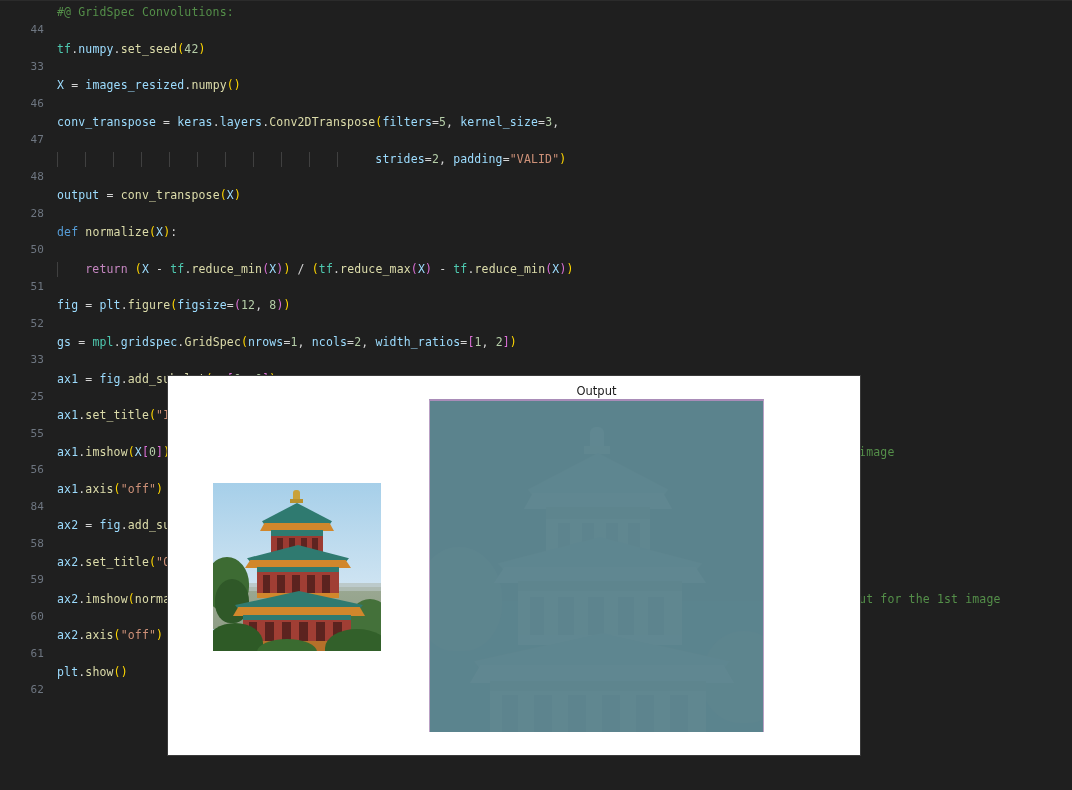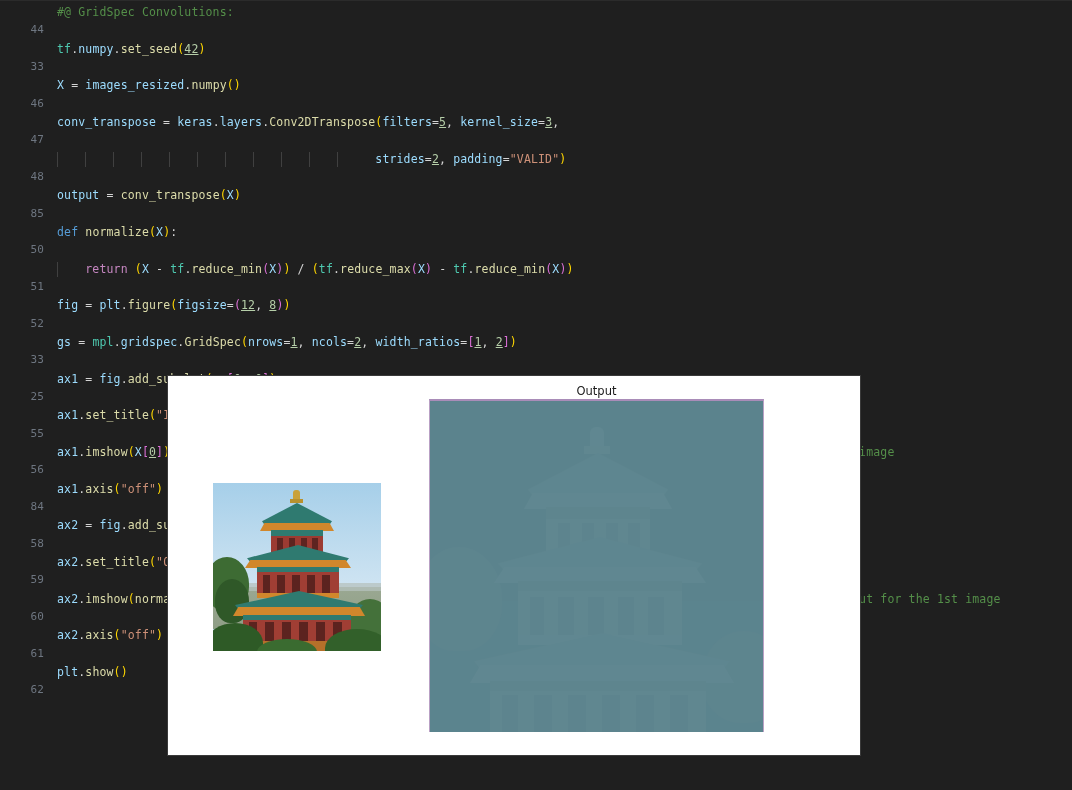--- a/index.html
+++ b/index.html
@@ -67,21 +67,21 @@
     color: #548f49;
   }
 
   
   .t-com  { color: #548f49; }
   .t-kw   { color: #c586c0; }
   .t-kw2  { color: #569cd6; }
   .t-fn   { color: #dcdcaa; }
   .t-var  { color: #9cdcfe; }
   .t-mod  { color: #4ec9b0; }
-  .t-num  { color: #b5cea8; text-decoration: underline; }
+  .t-num  { color: #b5cea8; }
   .t-str  { color: #ce9178; }
   .t-op   { color: #d4d4d4; }
   .t-pl   { color: #ffd700; }
   .t-pl2  { color: #da70d6; }
   .t-pl3  { color: #179fff; }
   .t-pn   { color: #d4d4d4; }
 
   .iguide {
     position: absolute;
     top: 2px;
@@ -182,21 +182,21 @@
       <span class="iguide" style="left:197px"></span>
       <span class="iguide" style="left:225px"></span>
       <span class="iguide" style="left:253px"></span>
       <span class="iguide" style="left:281px"></span>
       <span class="iguide" style="left:309px"></span>
       <span class="iguide" style="left:337px"></span>
       <span class="lcontent" style="left:57px">                                             <span class="t-var">strides</span><span class="t-op">=</span><span class="t-num">2</span><span class="t-pn">,</span> <span class="t-var">padding</span><span class="t-op">=</span><span class="t-str">"VALID"</span><span class="t-pl">)</span></span>
     </div>
 
     <div class="code-line" style="top:93.65px">
-      <span class="ln">85</span>
+      <span class="ln">28</span>
       <span class="lcontent"><span class="t-var">output</span> <span class="t-op">=</span> <span class="t-fn">conv_transpose</span><span class="t-pl">(</span><span class="t-var">X</span><span class="t-pl">)</span></span>
     </div>
 
     <div class="code-line" style="top:111.98px">
       <span class="ln">50</span>
       <span class="lcontent"><span class="t-kw2">def</span> <span class="t-fn">normalize</span><span class="t-pl">(</span><span class="t-var">X</span><span class="t-pl">)</span><span class="t-pn">:</span></span>
     </div>
 
     <div class="code-line" style="top:130.31px">
       <span class="ln">51</span>

